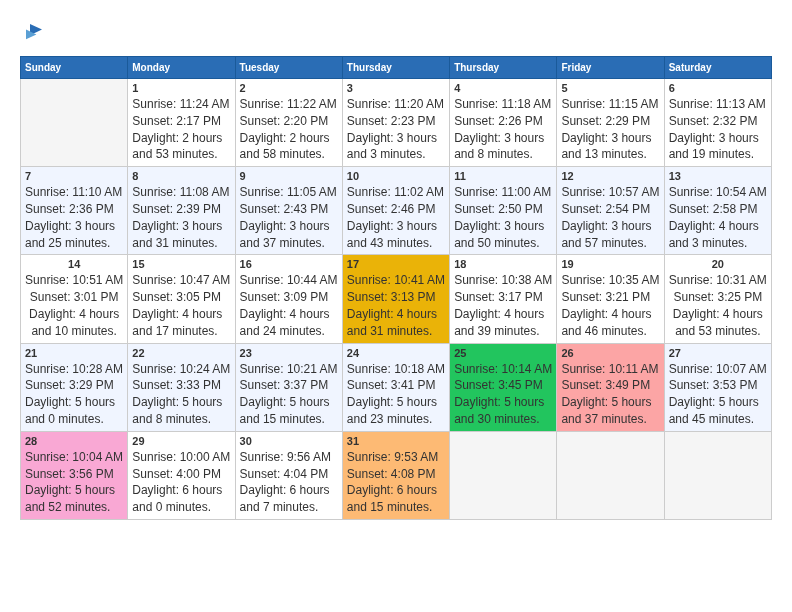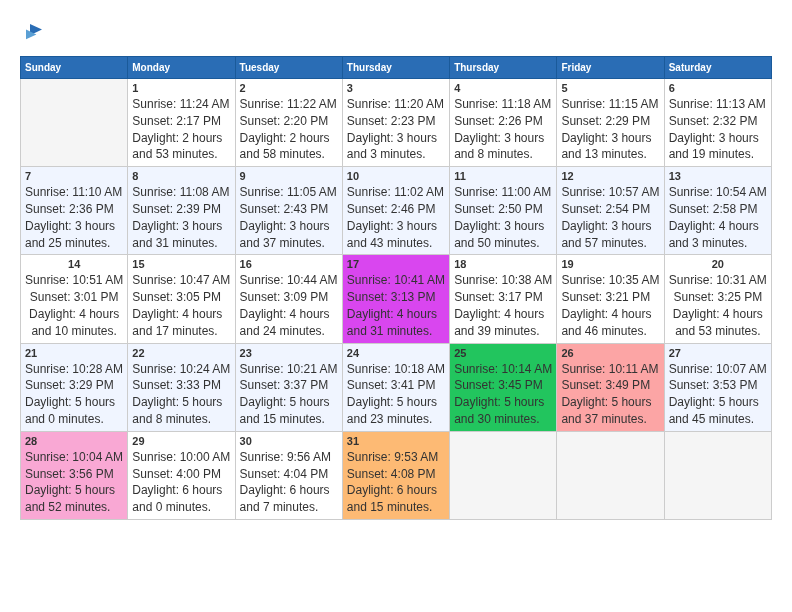--- a/index.html
+++ b/index.html
@@ -193,21 +193,21 @@
             <div class="day-info">Sunrise: 10:51 AM<br>Sunset: 3:01 PM<br>Daylight: 4 hours and 10 minutes.</div>
           </td>
           <td style="background-color: rgb(255, 255, 255);">
             <span class="day-number">15</span>
             <div class="day-info">Sunrise: 10:47 AM<br>Sunset: 3:05 PM<br>Daylight: 4 hours and 17 minutes.</div>
           </td>
           <td style="background-color: rgb(255, 255, 255);">
             <span class="day-number">16</span>
             <div class="day-info">Sunrise: 10:44 AM<br>Sunset: 3:09 PM<br>Daylight: 4 hours and 24 minutes.</div>
           </td>
-          <td style="background-color: #d946ef;">
+          <td style="background-color: #eab308;">
             <span class="day-number">17</span>
             <div class="day-info">Sunrise: 10:41 AM<br>Sunset: 3:13 PM<br>Daylight: 4 hours and 31 minutes.</div>
           </td>
           <td style="background-color: rgb(255, 255, 255);">
             <span class="day-number">18</span>
             <div class="day-info">Sunrise: 10:38 AM<br>Sunset: 3:17 PM<br>Daylight: 4 hours and 39 minutes.</div>
           </td>
           <td style="background-color: rgb(255, 255, 255);">
             <span class="day-number">19</span>
             <div class="day-info">Sunrise: 10:35 AM<br>Sunset: 3:21 PM<br>Daylight: 4 hours and 46 minutes.</div>

